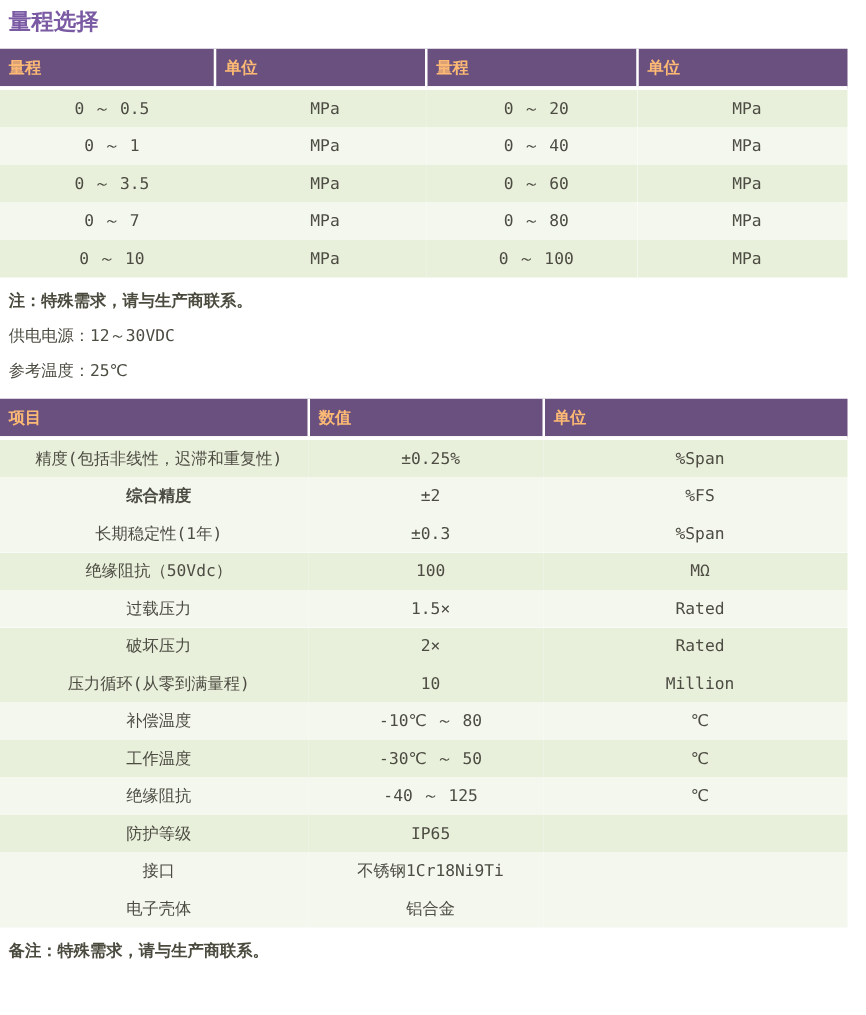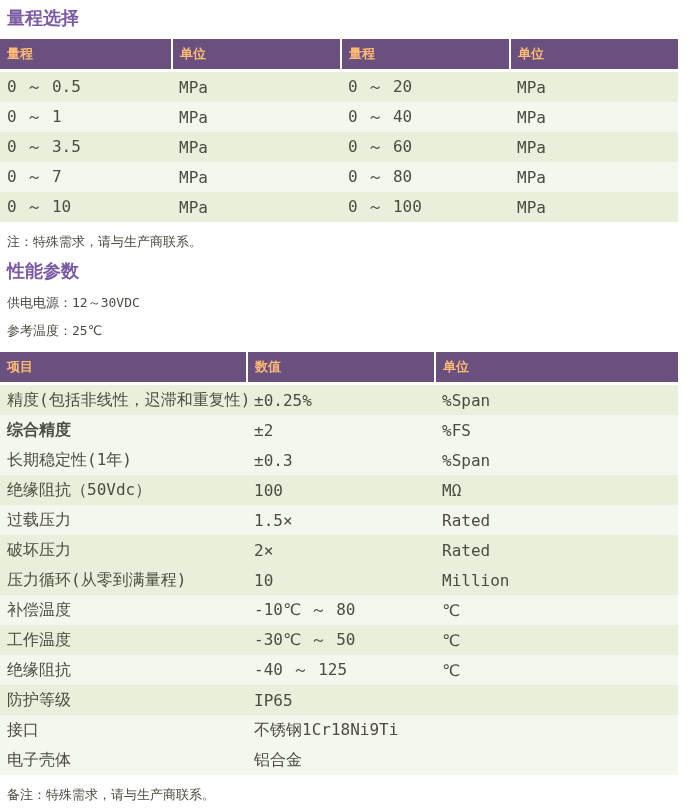--- a/index.html
+++ b/index.html
@@ -40,38 +40,39 @@
     height:30px;
     padding:0 0 0 7px;
     font-size:13px;
     border-right:2px solid #ffffff;
     border-bottom:3px solid #ffffff;
   }
   table.spec th:last-child{border-right:none;}
   table.spec td{
     height:30px;
     padding:0 0 0 7px;
-    font-size:16px;
+    font-size:13px;
     white-space:nowrap;
     overflow:hidden;
+    text-align:center;
   }
   tr.row-dark td{background:var(--row-dark);}
   tr.row-light td{background:var(--row-light);}
   tr.bold-item td:first-child{font-weight:bold;margin-top:32px;}
   
   table.range-table col.c1{width:172px;}
   table.range-table col.c2{width:169px;}
   table.range-table col.c3{width:169px;}
   table.range-table col.c4{width:168px;}
   table.perf-table col.c1{width:247px;}
   table.perf-table col.c2{width:188px;}
   table.perf-table col.c3{width:243px;}
   p.note{
     margin:12px 0 0 7px;
-    font-weight:normal;
+    font-weight:bold;
     color:var(--note);
     font-size:13px;
     line-height:16px;
   }
   p.plain{
     margin:12px 0 0 7px;
     font-size:13px;
     line-height:16px;
     color:var(--text);
   }
@@ -130,21 +131,20 @@
           <td>0 ～ 10</td>
           <td>MPa</td>
           <td>0 ～ 100</td>
           <td>MPa</td>
         </tr>
       </tbody>
   </table>
 
   <p class="note">注：特殊需求，请与生产商联系。</p>
 
-  <h1 class="sec-title second">性能参数</h1>
 
   <p class="plain">供电电源：12～30VDC</p>
 
   <p class="plain">参考温度：25℃</p>
 
   <table class="spec perf-table">
     <colgroup>
         <col class="c1">
         <col class="c2">
         <col class="c3">

